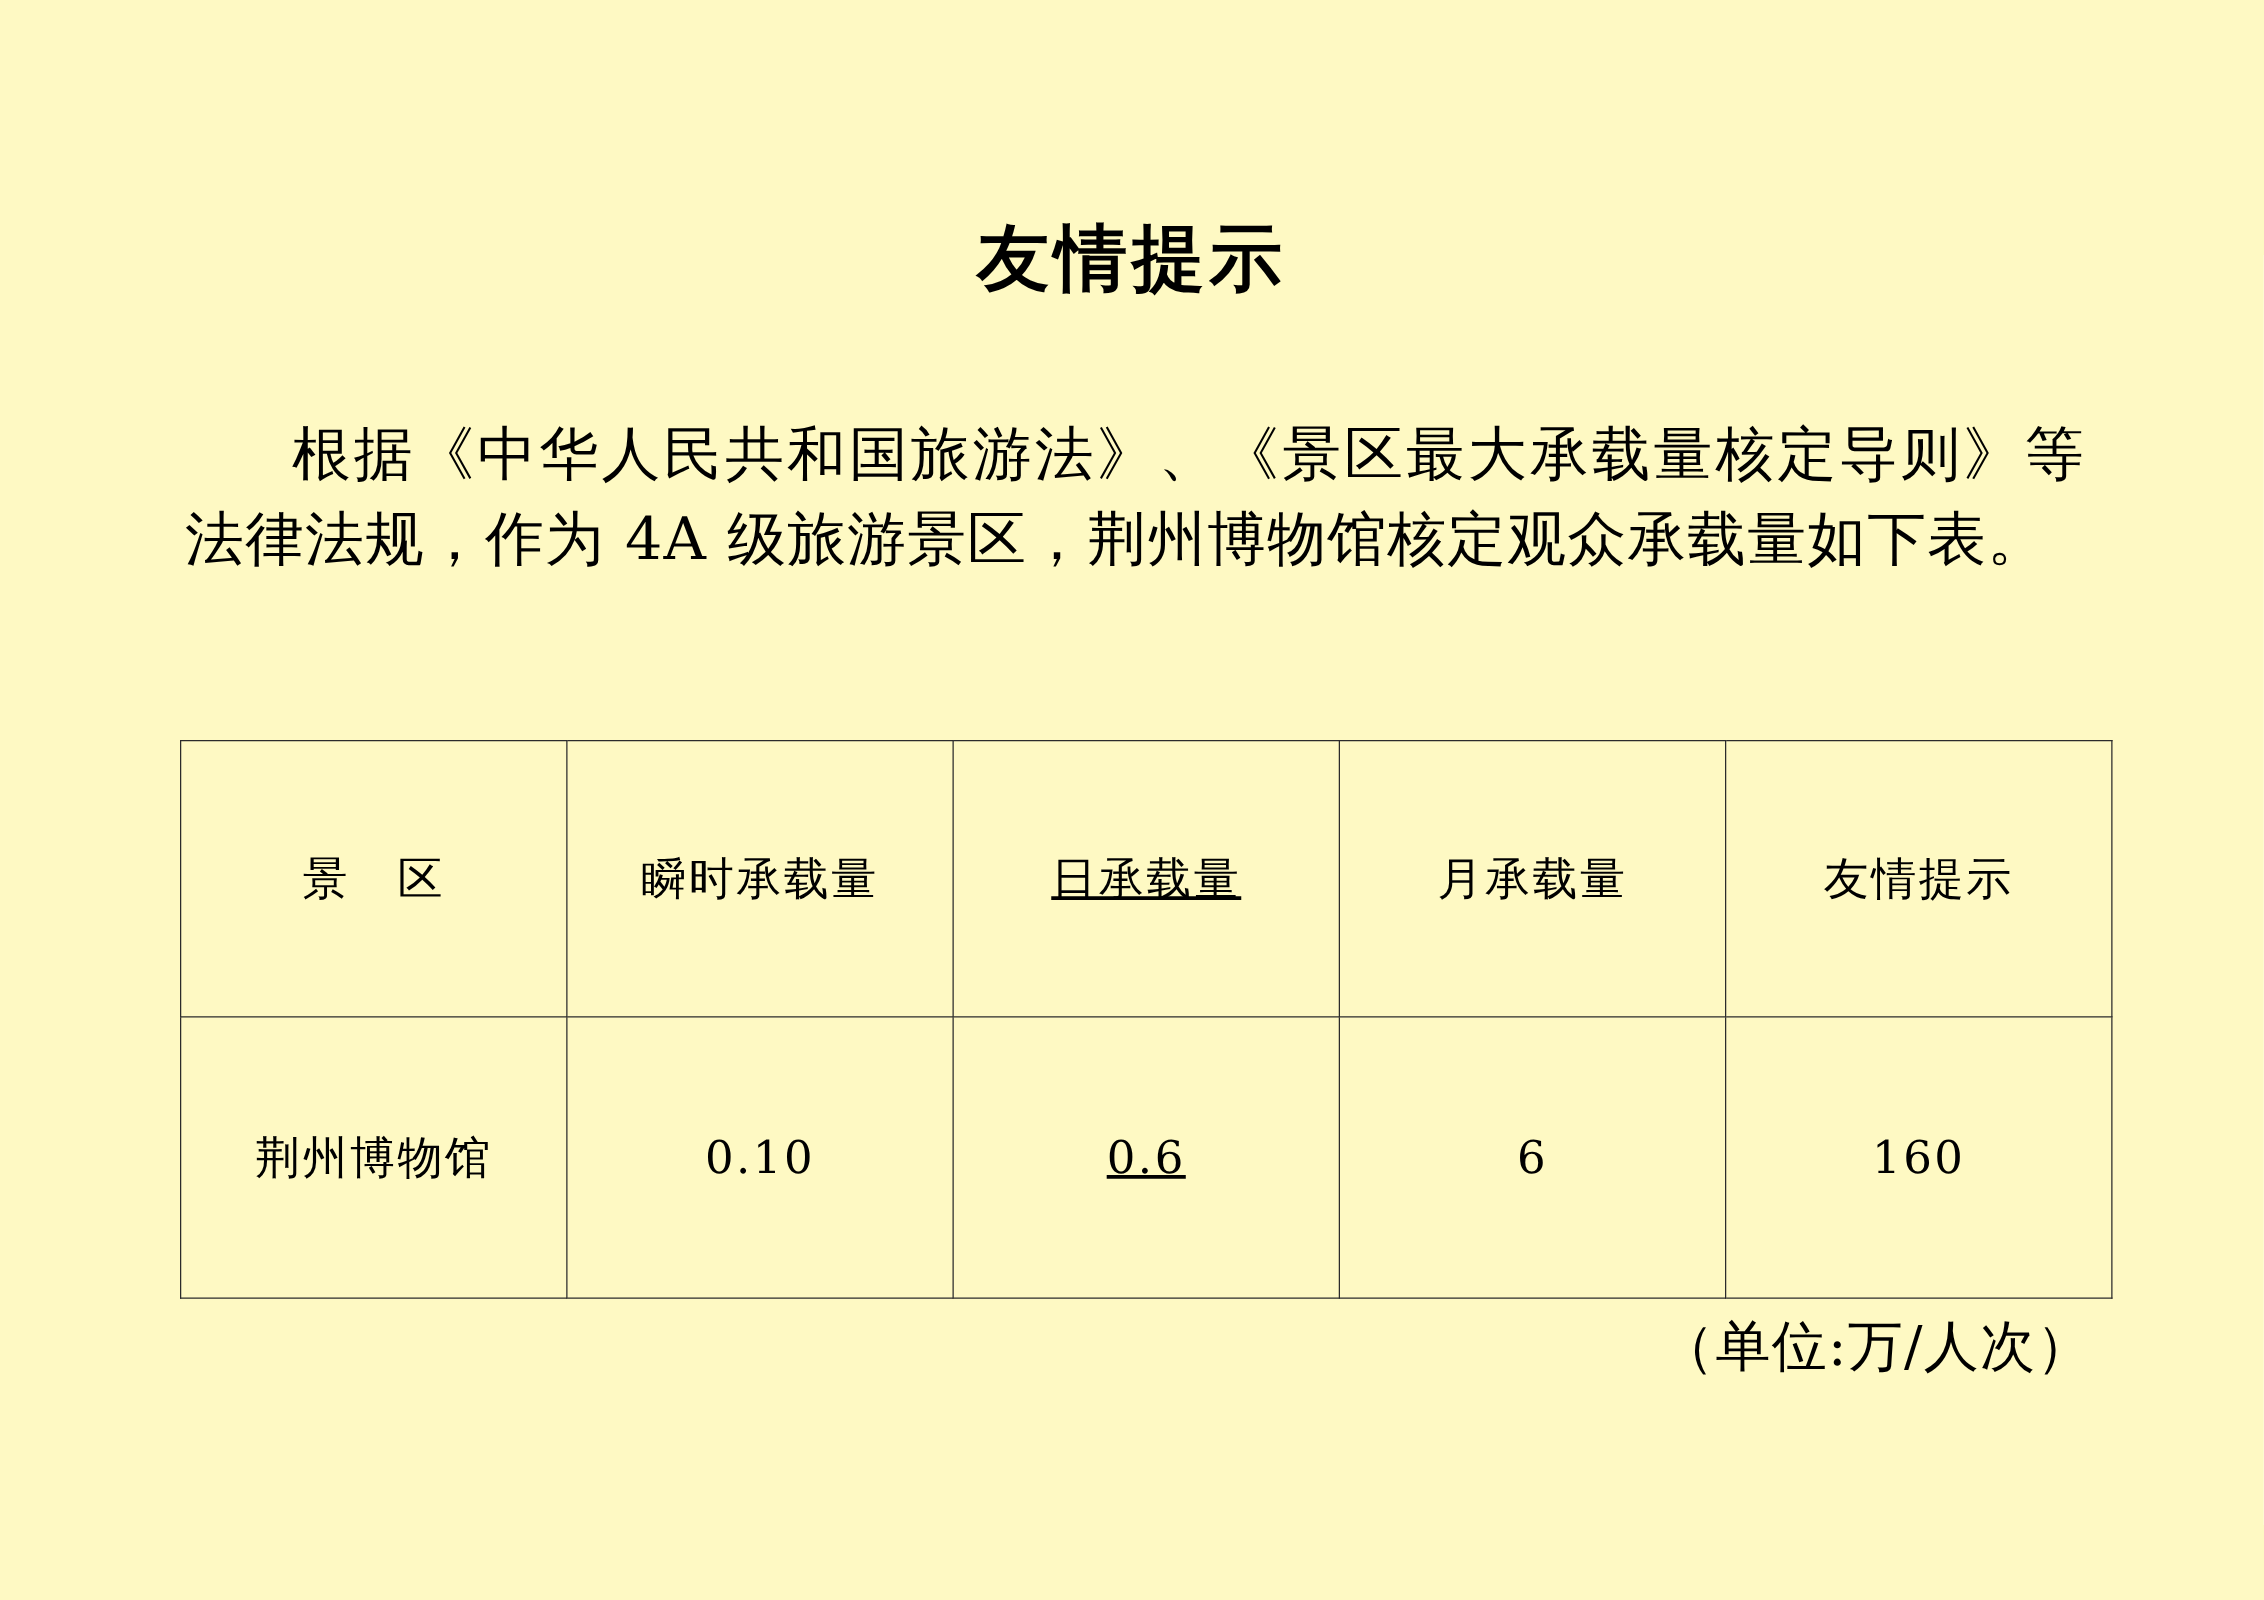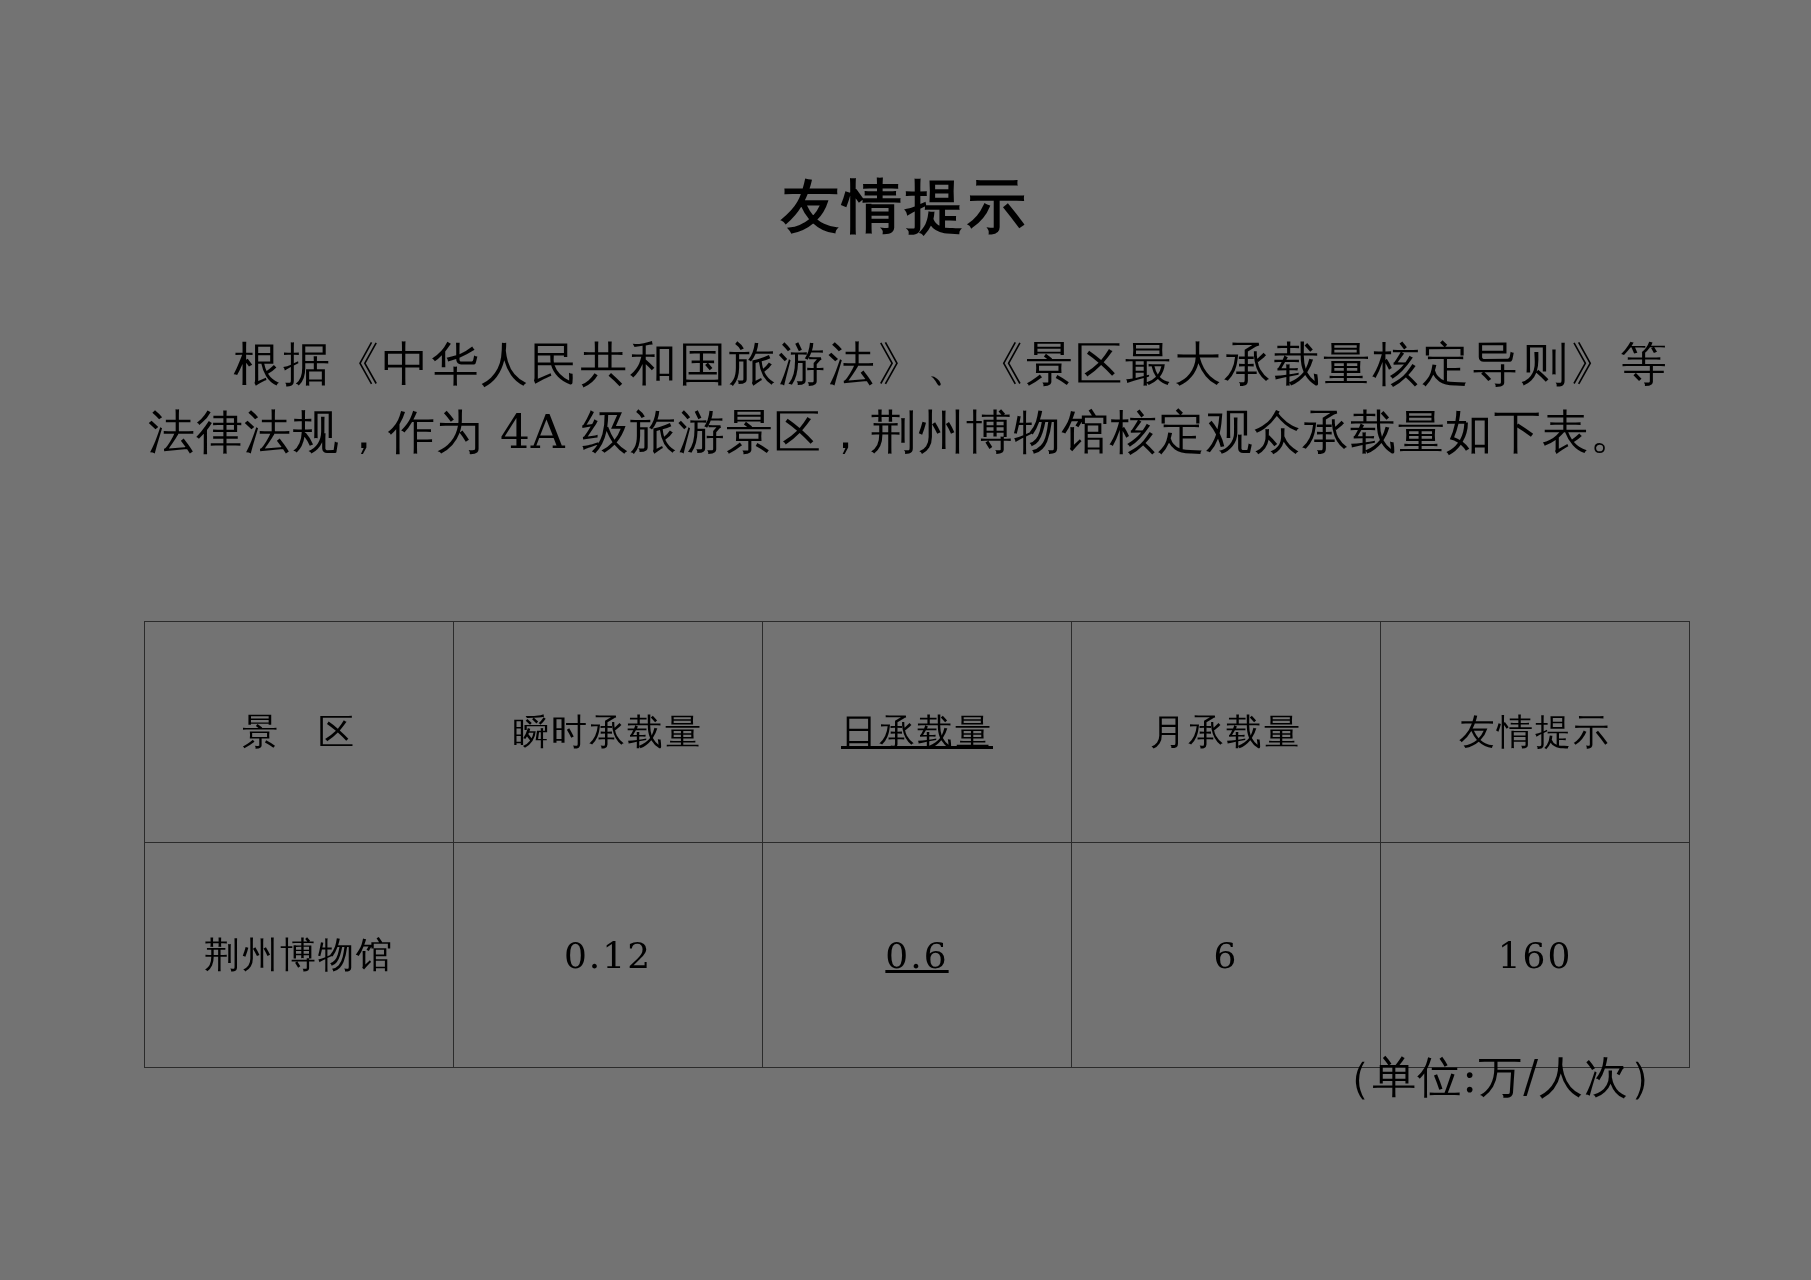--- a/index.html
+++ b/index.html
@@ -15,21 +15,21 @@
     color: #000000;
     position: relative;
     overflow: hidden;
   }
   .page {
     position: absolute;
     left: 0;
     top: 0;
     width: 1811px;
     height: 1280px;
-    background: #737373;
+    background: #fef9c3;
   }
   .doc-title {
     position: absolute;
     left: 0;
     top: 168px;
     width: 1811px;
     text-align: center;
     font-size: 58px;
     font-weight: bold;
     letter-spacing: 4px;
@@ -46,21 +46,21 @@
     text-align: justify;
     font-family: "DejaVu Serif", "Liberation Serif", serif;
   }
   .body-text .indent {
     display: inline-block;
     width: 84px;
   }
   .table-wrap {
     position: absolute;
     left: 144px;
-    top: 621px;
+    top: 592px;
     width: 1530px;
   }
   table.capacity {
     border-collapse: collapse;
     width: 1530px;
     table-layout: fixed;
   }
   table.capacity td {
     border: 1.5px solid #2b2b2b;
     text-align: center;
@@ -108,21 +108,21 @@
       <tbody>
         <tr class="head">
           <td class="col-0">景　区</td>
           <td class="col-1">瞬时承载量</td>
           <td class="col-2">日承载量</td>
           <td class="col-3">月承载量</td>
           <td class="col-4">友情提示</td>
         </tr>
         <tr class="row">
           <td class="col-0">荆州博物馆</td>
-          <td class="col-1 num-cell">0.12</td>
+          <td class="col-1 num-cell">0.10</td>
           <td class="col-2 num-cell">0.6</td>
           <td class="col-3 num-cell">6</td>
           <td class="col-4 num-cell">160</td>
         </tr>
       </tbody>
     </table>
   </div>
 
   <div class="unit-note">（单位:万/人次）</div>
 

